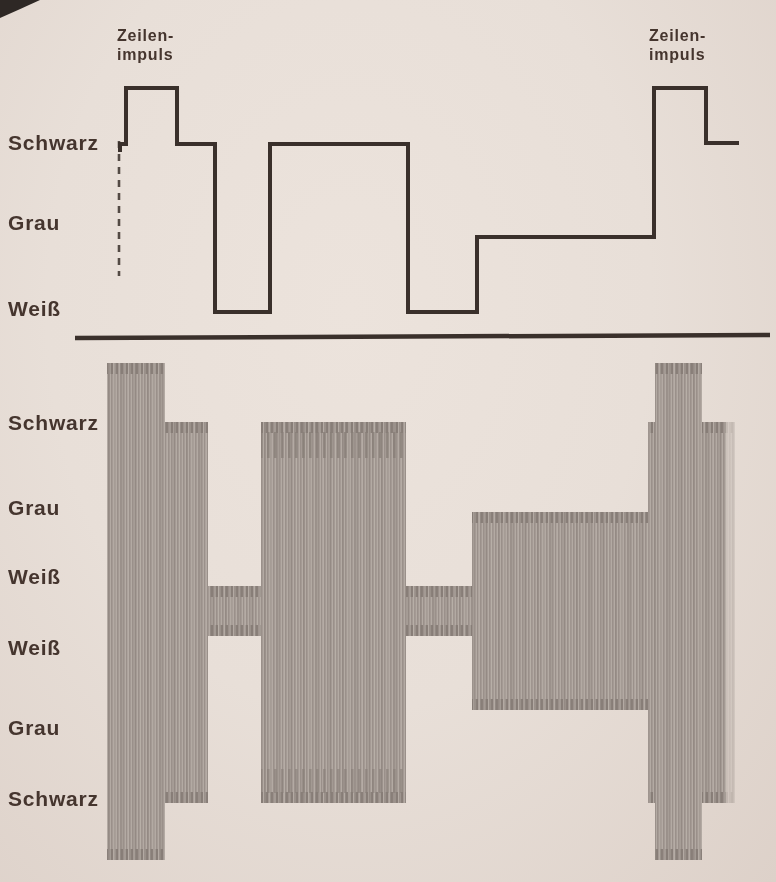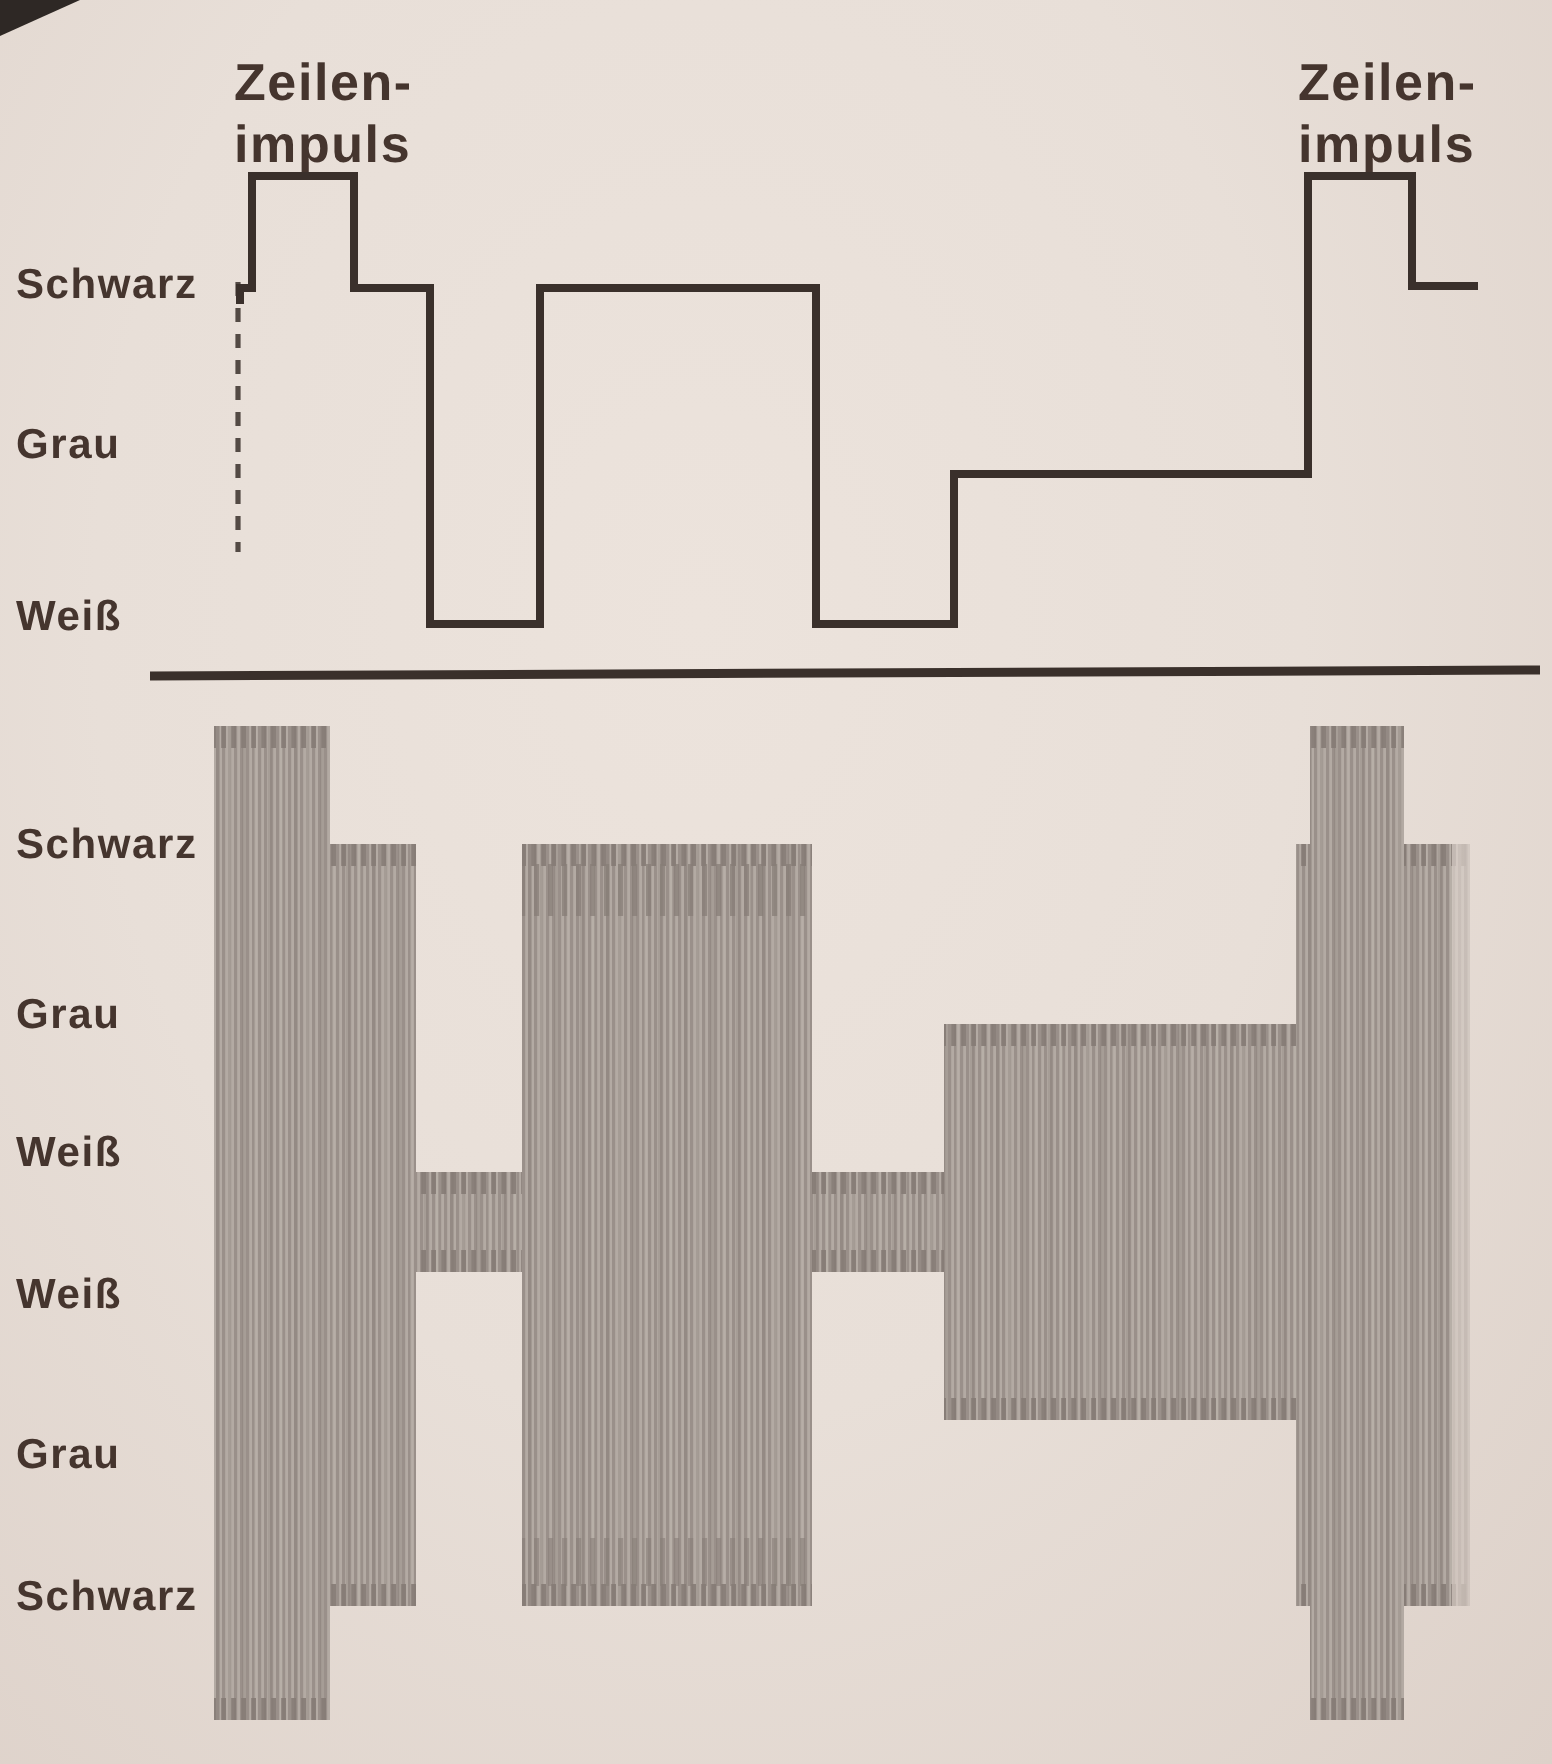--- a/index.html
+++ b/index.html
@@ -14,21 +14,21 @@
   .corner-mark {
     position:absolute; left:0; top:0; width:40px; height:18px;
     clip-path: polygon(0 0, 100% 0, 52% 48%, 0 100%);
   }
   .lvl {
     position:absolute; left:8px; transform:translateY(-50%);
     font-size:21px; font-weight:700; letter-spacing:0.8px; white-space:nowrap;
   }
   .pulse-label {
     position:absolute; top:26px;
-    font-size:26px; font-weight:700; letter-spacing:0.8px;
+    font-size:16px; font-weight:700; letter-spacing:0.8px;
     white-space:pre-line; line-height:1.2;
   }
   #pulse-left  { left:117px; }
   #pulse-right { left:649px; }
   svg { position:absolute; left:0; top:0; }
 </style>
 </head>
 <body>
 
 <div class="page">

